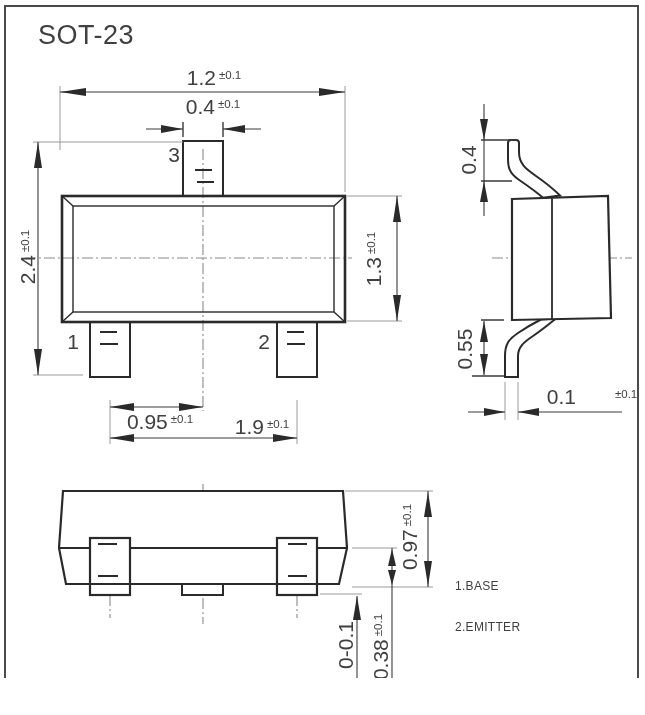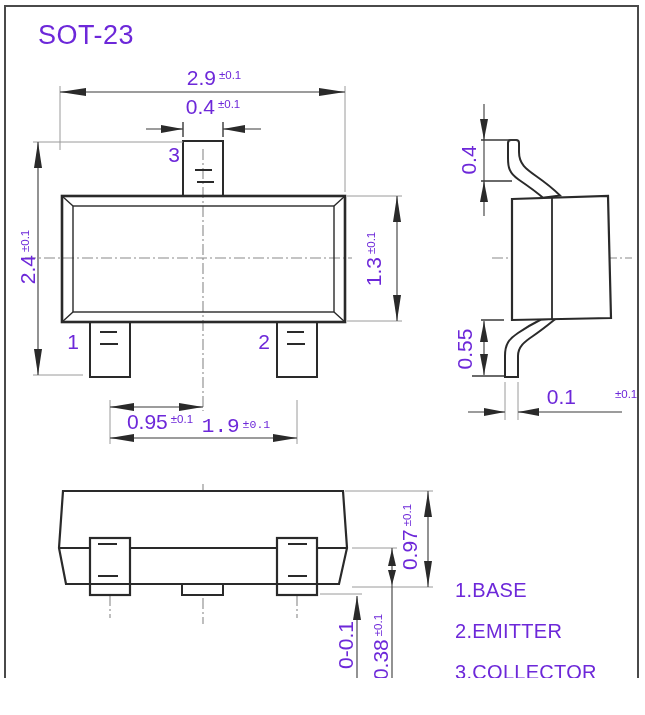--- a/index.html
+++ b/index.html
@@ -1,36 +1,36 @@
 <!DOCTYPE html>
 <html><head>
 <meta charset="utf-8">
 <style>
   html,body { margin:0; padding:0; background:#fff; }
   #stage {
     position:relative; width:645px; height:678px; background:#fff;
-    font-family:"Liberation Sans", sans-serif; color:#6d28d9; overflow:hidden;
+    font-family:"Liberation Sans", sans-serif; color:#404040; overflow:hidden;
   }
   #frame {
     position:absolute; left:4px; top:5px; width:635px; height:698px;
     border:2px solid #4a4a4a; box-sizing:border-box;
   }
   #linework { position:absolute; left:0; top:0; }
   .lbl { position:absolute; white-space:nowrap; }
   .title { font-size:27px; letter-spacing:0.5px; }
   .unit  { font-size:24px; }
   .dim {
     position:absolute; display:flex; align-items:center; white-space:nowrap;
     transform:translate(-50%,-50%); line-height:1;
   }
   .dim.rot { transform:translate(-50%,-50%) rotate(-90deg); }
   .dim .v { font-size:21px; }
   .dim .t { font-size:11.5px; margin-left:3px; position:relative; top:-2px; }
   .pinnum { font-size:21px; transform:translate(-50%,-50%); line-height:1; }
-  .fn { font-size:20px; letter-spacing:0.3px; }
+  .fn { font-size:12px; letter-spacing:0.3px; }
   svg .body   { stroke:#2a2a2a; fill:none; }
   svg .bodyf  { stroke:#2a2a2a; fill:#ffffff; }
   svg .dimln  { stroke:#3a3a3a; stroke-width:1.1; fill:none; }
   svg .ext    { stroke:#9a9a9a; stroke-width:1;   fill:none; }
   svg .tick   { stroke:#3a3a3a; stroke-width:1.4; fill:none; }
   svg .cl     { stroke:#8a8a8a; stroke-width:1.1; fill:none; stroke-dasharray:11 3 2 3; }
   svg .arr    { fill:#2a2a2a; stroke:none; }
   svg .mark   { stroke:#2a2a2a; stroke-width:1.8; fill:none; }
 </style>
 </head>
@@ -143,40 +143,40 @@
 
       <path class="ext" d="M320,594 H362"></path>
       <path class="dimln" d="M357,596 V684"></path>
       <polygon class="arr" points="357,596 353,620 361,620"></polygon>
     </g>
   </svg>
 
   <div class="lbl title" style="left:38px; top:20px;">SOT-23</div>
 
   <div class="dim" style="left:214px; top:77px;">
-    <span class="v">2.9</span>
+    <span class="v">1.2</span>
       <span class="t">±0.1</span>
   </div>
   <div class="dim" style="left:213px; top:106px;">
     <span class="v">0.4</span>
       <span class="t">±0.1</span>
   </div>
   <div class="dim rot" style="left:27px; top:257px;">
     <span class="v">2.4</span>
       <span class="t">±0.1</span>
   </div>
   <div class="dim rot" style="left:373px; top:259px;">
     <span class="v">1.3</span>
       <span class="t">±0.1</span>
   </div>
   <div class="dim" style="left:160px; top:394px;margin-top:27px;">
     <span class="v">0.95</span>
       <span class="t">±0.1</span>
   </div>
-  <div class="dim" style="left:236px; top:426px;font-family:Liberation Mono, monospace;">
+  <div class="dim" style="left:262px; top:426px;">
     <span class="v">1.9</span>
       <span class="t">±0.1</span>
   </div>
   <div class="dim rot" style="left:468px; top:160px;">
     <span class="v">0.4</span>
   </div>
   <div class="dim rot" style="left:464px; top:349px;">
     <span class="v">0.55</span>
   </div>
   <div class="dim" style="left:592px; top:396px;gap:36px;">
@@ -194,14 +194,13 @@
   <div class="dim rot" style="left:345px; top:645px;">
     <span class="v">0-0.1</span>
   </div>
 
   <div class="lbl pinnum" style="left:174px; top:154px;">3</div>
   <div class="lbl pinnum" style="left:73px; top:341px;">1</div>
   <div class="lbl pinnum" style="left:264px; top:341px;">2</div>
 
   <div class="lbl fn" style="left:455px; top:579px;">1.BASE</div>
   <div class="lbl fn" style="left:455px; top:620px;text-align:right;">2.EMITTER</div>
-  <div class="lbl fn" style="left:455px; top:661px;">3.COLLECTOR</div>
 </div>
 
 </body></html>

